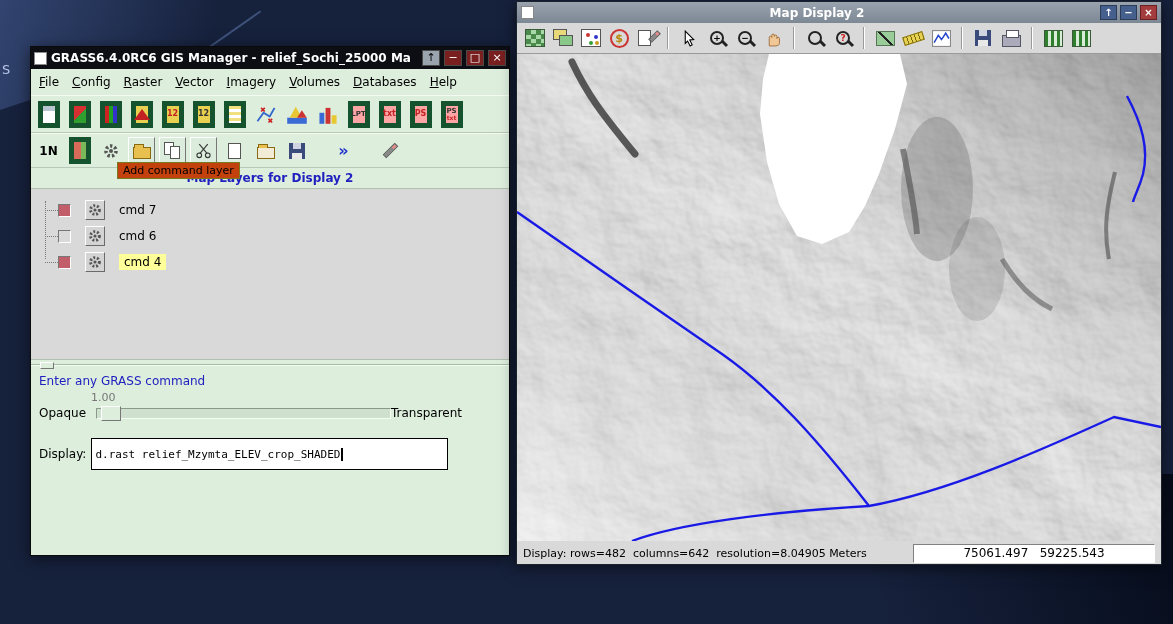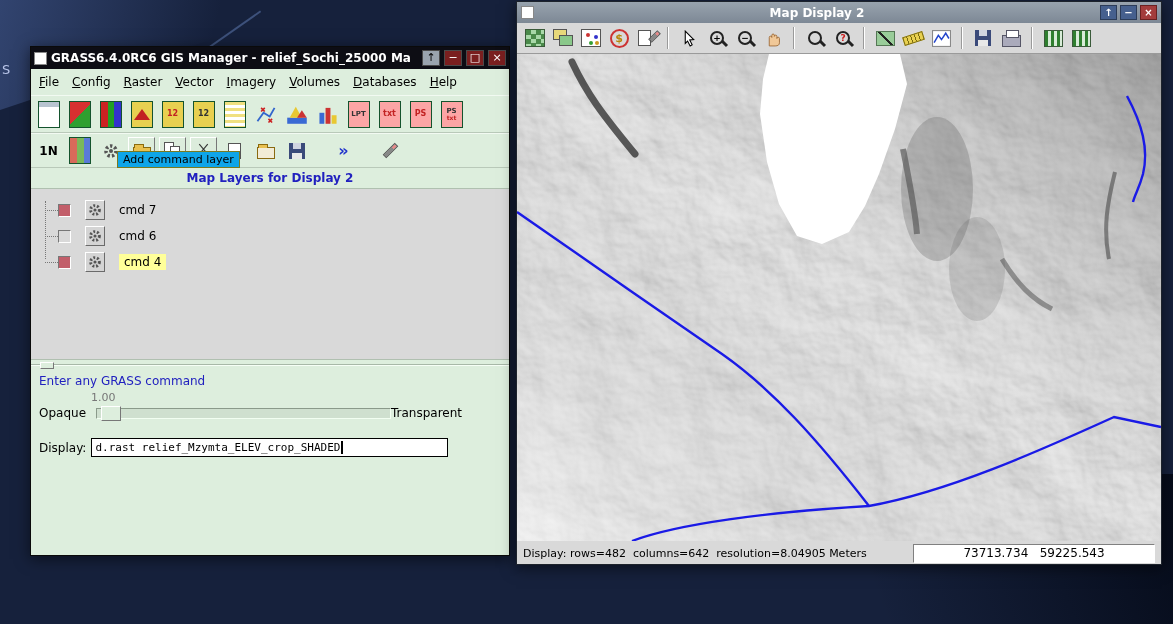--- a/index.html
+++ b/index.html
@@ -34,21 +34,21 @@
   .menubar { display:flex; gap:13px; padding:6px 8px 5px; font-size:12px; flex:0 0 26px; }
   .menu-item { display:inline-block; cursor:default; }
   .menu-item::first-letter { text-decoration:underline; }
 
   .tb { display:flex; align-items:center; padding:3px 4px; gap:4px;
     border-top:1px solid #f2faf2; border-bottom:1px solid #b9c9b9; }
   .tb1 { flex:0 0 38px; } .tb2 { flex:0 0 34px; }
   .ic { width:27px; height:27px; position:relative; display:flex; flex-direction:column;
     align-items:center; justify-content:center; font-size:9px; }
   .ic.raised { border:1px solid; border-color:#fff #777 #777 #fff; background:#dcecdc; }
-  .t { width:22px; height:28px; border:1px solid #14532d; display:flex; align-items:center;
+  .t { width:22px; height:28px; border:5px solid #14532d; display:flex; align-items:center;
     justify-content:center; flex-direction:column; }
   .t-display { background:linear-gradient(#b8c4d0 0 5px,#fff 5px); }
   .t-raster { background:linear-gradient(135deg,#d83030 0 50%,#2f9f2f 50%); }
   .t-rgb { background:linear-gradient(90deg,#cc2222 0 33%,#22a022 33% 66%,#3333cc 66%); }
   .t-yellow { background:#e8d050; }
   .tri { width:0; height:0; border-left:8px solid transparent; border-right:8px solid transparent;
     border-bottom:11px solid #c22222; }
   .t-matrix { background:#fff repeating-linear-gradient(#f0e080 0 3px,#fff 3px 6px); }
   .t-white { background:#fca5a5; }
   .ictext { font-weight:bold; color:#333; line-height:1; }
@@ -64,21 +64,21 @@
   .pages { position:relative; width:17px; height:17px; }
   .pages i { position:absolute; width:10px; height:13px; background:#fff; border:1px solid #555; }
   .pages i:first-child { left:0; top:0; } .pages i:last-child { left:6px; top:4px; }
   .page1 { width:13px; height:16px; background:#fff; border:1px solid #555; }
   .disk { width:16px; height:16px; background:#3a4a7a; position:relative; }
   .disk::before { content:""; position:absolute; top:0; left:4px; width:8px; height:6px; background:#cfd4e0; }
   .disk::after { content:""; position:absolute; bottom:0; left:3px; width:10px; height:6px; background:#e8e8e8; }
   .pen { width:5px; height:17px; background:linear-gradient(#e88888 0 30%,#888 30%);
     border:1px solid #555; transform:rotate(45deg); }
 
-  .tooltip { position:absolute; left:86px; top:104px; background:#0ea5e9; border:1px solid #7a7a20;
+  .tooltip { position:absolute; left:86px; top:115px; background:#c2410c; border:1px solid #7a7a20;
     font-size:11px; padding:1px 5px; z-index:6; white-space:nowrap; }
 
   .lheader { text-align:center; color:#2121bf; font-weight:bold; font-size:12px;
     padding:3px 0 2px; flex:0 0 20px; }
 
   .ltree { background:#d9d9d9; border-top:1px solid #b0c0b0; border-bottom:1px solid #b0c0b0;
     flex:0 0 172px; position:relative; padding-top:8px; }
   .vline { position:absolute; left:14px; top:12px; height:58px; border-left:1px dotted #777; }
   .trow { height:26px; display:flex; align-items:center; }
   .dash { width:13px; margin-left:14px; border-top:1px dotted #777; }
@@ -100,21 +100,21 @@
   .slider-area { position:relative; height:40px; }
   .sval { position:absolute; left:60px; top:1px; font-size:11px; color:#777; }
   .srow { display:flex; align-items:center; padding-left:8px; margin-top:16px; }
   .olabel { width:57px; font-size:12px; }
   .groove { width:295px; height:11px; background:#cfe0cf; position:relative;
     border:1px solid; border-color:#8a9a8a #f2fff2 #f2fff2 #8a9a8a; }
   .thumb { position:absolute; left:4px; top:-3px; width:20px; height:15px; background:#ddeedd;
     border:1px solid; border-color:#fff #777 #777 #fff; }
   .tlabel { margin-left:0; font-size:12px; }
   .crow { display:flex; align-items:center; padding:8px 8px 0; gap:5px; }
-  .cinput { width:357px; height:19px; background:#fff; border:1px solid #000;
+  .cinput { width:357px; height:32px; background:#fff; border:1px solid #000;
     font-family:"DejaVu Sans Mono","Liberation Mono",monospace; font-size:11px;
     display:flex; align-items:center; padding:0 3px; overflow:hidden; }
   .caret { width:2px; height:13px; background:#000; margin-left:1px; flex:0 0 2px; }
   .gstatus { margin-top:auto; border-top:1px solid #b9c9b9; padding:4px 8px; font-size:12px; flex:0 0 24px; }
 
   
   .map { left:516px; top:1px; width:646px; height:564px; border:1px solid #1d232c;
     background:#d9d9d9; display:flex; flex-direction:column; }
   .map-title { height:21px; flex:0 0 21px; background:linear-gradient(#98a3ae,#7d8895);
     color:#fff; font-weight:bold; font-size:12px; display:flex; align-items:center; padding:0 4px; gap:3px; }
@@ -508,15 +508,15 @@
       <polygon points="252,0 383,0 390,30 378,75 362,120 348,152 332,178 305,190 280,182 262,150 250,108 243,60 246,25" fill="#ffffff"></polygon>
 
       <path d="M0,158 C60,200 140,255 205,300 C255,335 300,385 352,452" stroke="#1a1ae6" stroke-width="2.4" fill="none"></path>
       <path d="M115,487 C160,470 250,458 352,452 C430,438 520,398 597,363 L644,373" stroke="#1a1ae6" stroke-width="2.4" fill="none"></path>
       <path d="M610,42 C625,70 632,95 626,120 C622,135 618,140 616,148" stroke="#1a1ae6" stroke-width="2.4" fill="none"></path>
     </svg>
   </div>
 
   <div class="map-status">
     <span>Display: rows=482  columns=642  resolution=8.04905 Meters</span>
-    <span class="coord-box">73713.734   59225.543</span>
+    <span class="coord-box">75061.497   59225.543</span>
   </div>
 </div>
 
 </body></html>

